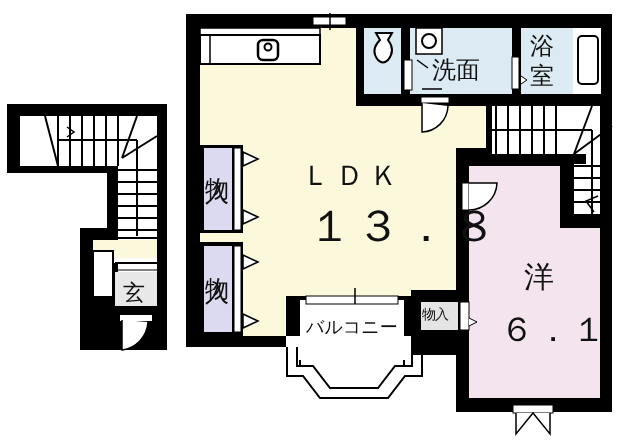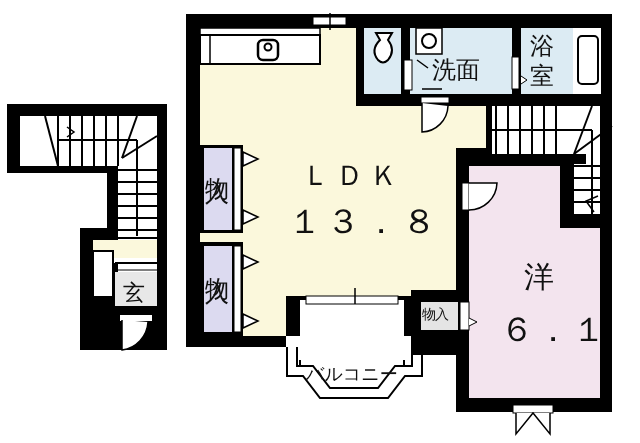--- a/index.html
+++ b/index.html
@@ -140,28 +140,28 @@
     <rect x="300" y="300" width="104" height="60" fill="#fff"></rect>
     <rect x="306" y="296" width="92" height="8" fill="#fff" stroke="#000" stroke-width="1"></rect>
     <line x1="355" y1="288" x2="355" y2="304" stroke="#000" stroke-width="1.5"></line>
     <path d="M287,347 L287,376 L303,376 L320,398 L388,398 L405,376 L422,376 L422,355" fill="none" stroke="#000" stroke-width="2"></path>
     <path d="M297,347 L297,366 L313,366 L330,388 L378,388 L395,366 L412,366 L412,355" fill="none" stroke="#000" stroke-width="2"></path>
     <path d="M300,360 L300,366 M404,360 L404,366" stroke="#000" stroke-width="2"></path>
   </g>
 </svg>
 
 <div class="lbl" style="left:302px; top:162px; font-size:28px; letter-spacing:6px;">ＬＤＫ</div>
-<div class="lbl" style="left:288px; top:204px; font-size:34px; letter-spacing:4px;">１３．８</div>
+<div class="lbl" style="left:308px; top:204px; font-size:44px; letter-spacing:4px;">１３．８</div>
 
 <div class="lbl" style="left:524px; top:262px; font-size:30px;">洋</div>
 <div class="lbl" style="left:500px; top:312px; font-size:34px; letter-spacing:2px;">６．１</div>
 
 <div class="lbl" style="left:432px; top:58px; font-size:24px;text-align:right;">洗面</div>
 <div class="lbl" style="left:530px; top:34px; font-size:24px;">浴</div>
 <div class="lbl" style="left:530px; top:64px; font-size:24px;">室</div>
 
 <div class="lbl vlbl" style="left:205px; top:158px; font-size:24px;">物入</div>
 <div class="lbl vlbl" style="left:205px; top:258px; font-size:24px;">物入</div>
 <div class="lbl" style="left:422px; top:307px; font-size:14px; letter-spacing:-1px;">物入</div>
 
-<div class="lbl" style="left:306px; top:318px; font-size:18px;margin-top:47px;">バルコニー</div>
+<div class="lbl" style="left:306px; top:318px; font-size:18px;">バルコニー</div>
 
 <div class="lbl" style="left:123px; top:282px; font-size:22px;">玄</div>
 
 </body></html>

